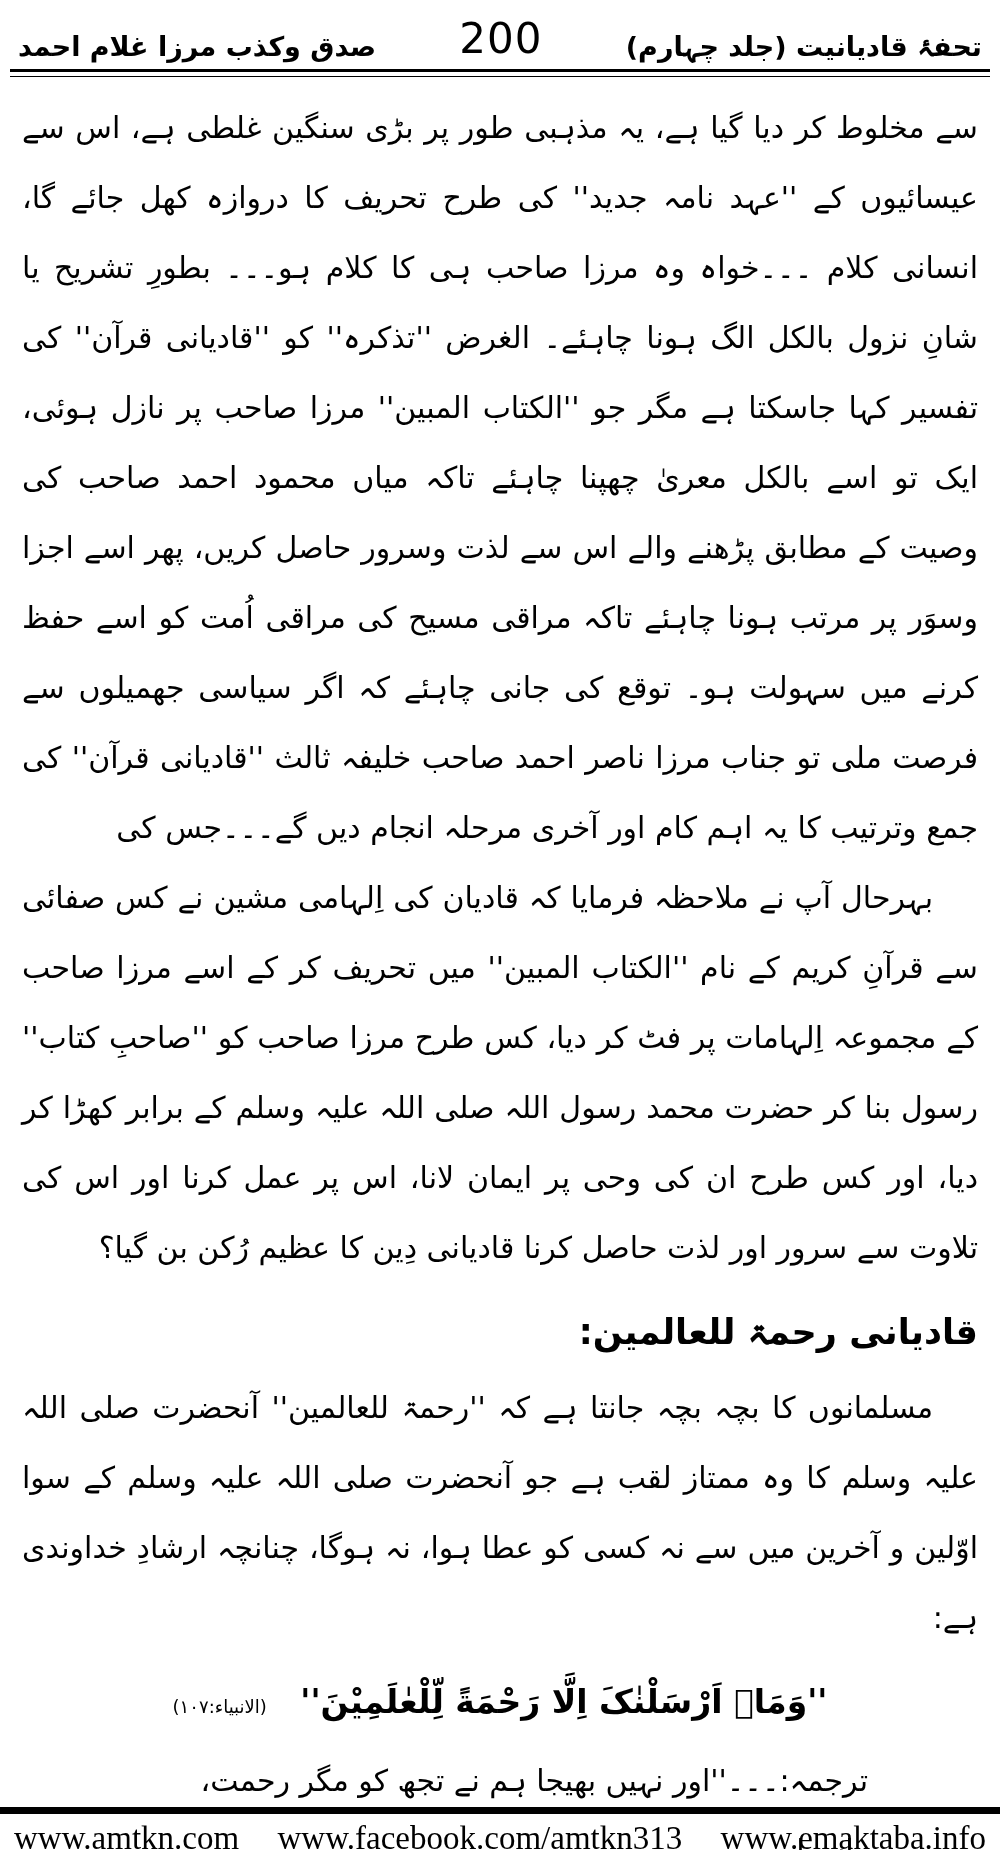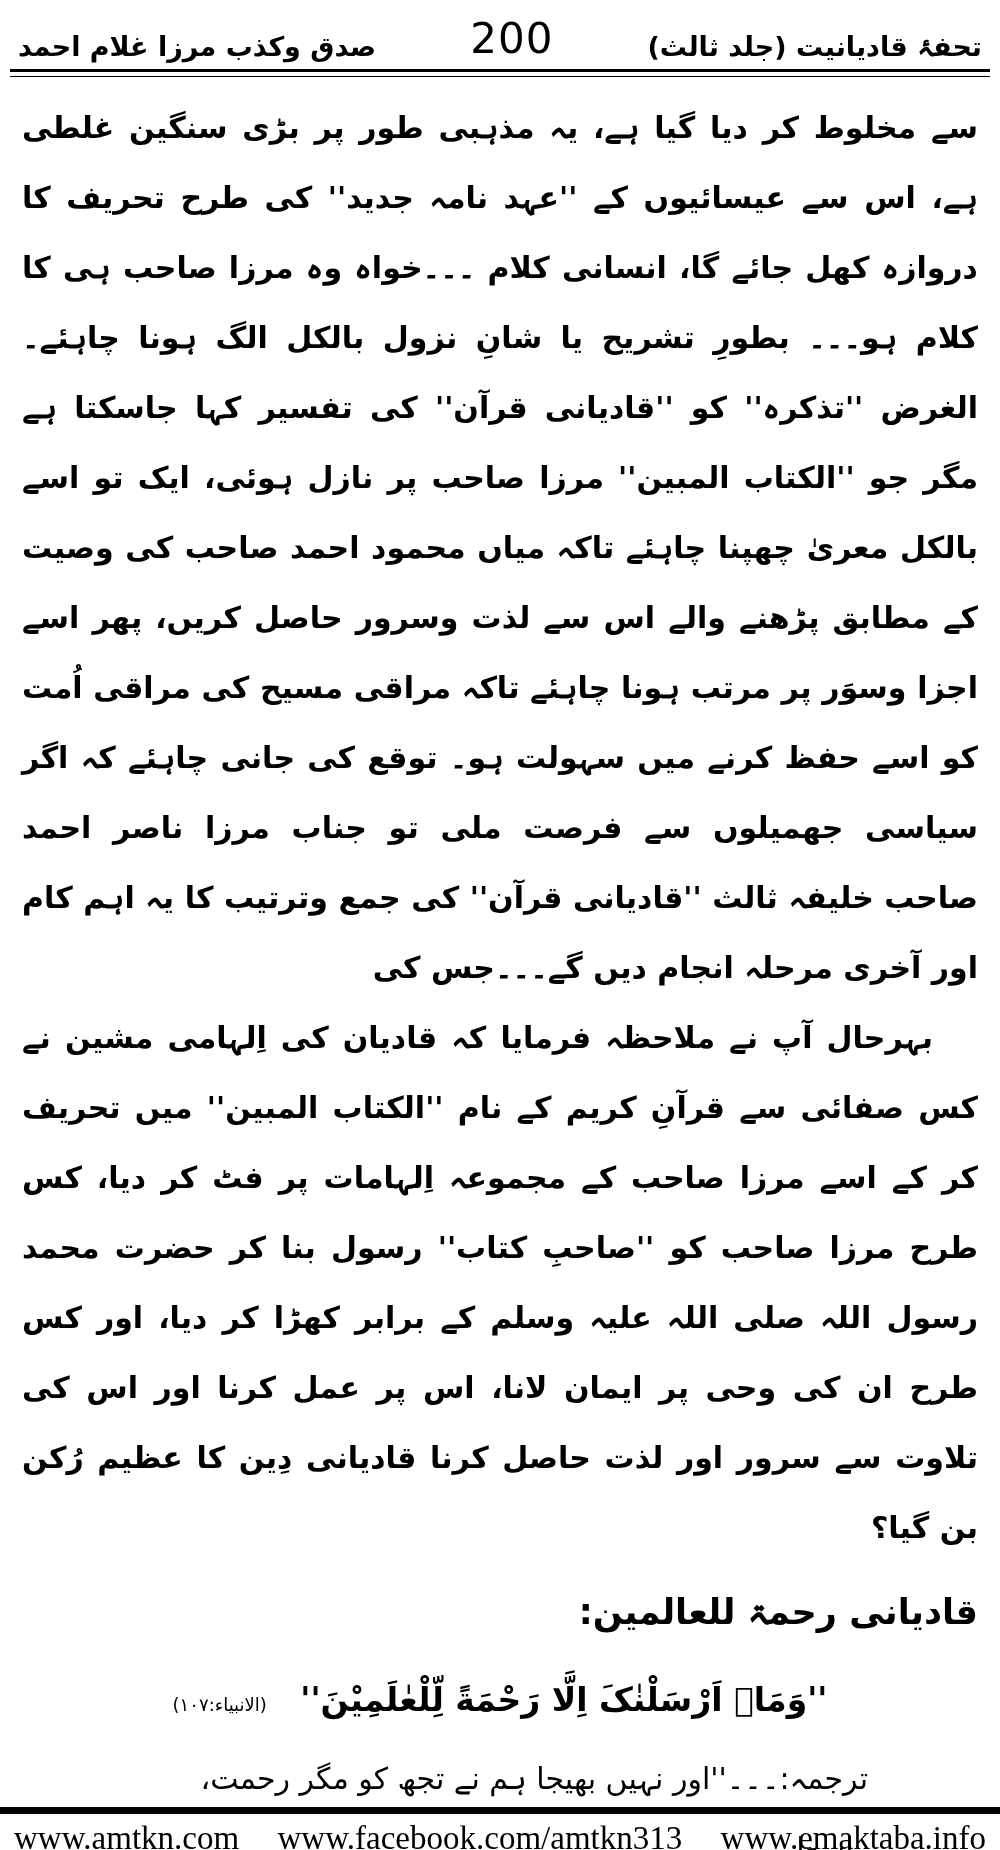--- a/index.html
+++ b/index.html
@@ -32,21 +32,21 @@
     border-bottom:1px solid #000;
   }
   
   .content {
     direction:rtl;
     padding:16px 22px 0 22px;
     font-size:30px;
     line-height:70px;
     text-align:justify;
   }
-  .para { margin:0;font-weight:bold; }
+  .para { margin:0; }
   .para.indent { text-indent:45px; }
   .center-line { text-align:center; margin:0; }
   .section-heading {
     font-weight:bold;
     font-size:35px;
     line-height:78px;
     text-align:right;
     margin:10px 0 2px 0;
   }
   .verse-row { text-align:center; margin:14px 0 4px 0; white-space:nowrap; }
@@ -66,35 +66,36 @@
     color:#000;
   }
   .footer-link { text-decoration:none; color:#000; }
 </style>
 </head>
 <body>
 
 <div class="page">
 
   <div class="header">
-    <div class="header-title">تحفۂ قادیانیت (جلد ثالث)</div>
+    <div class="header-title">تحفۂ قادیانیت (جلد چہارم)</div>
     <div class="page-number">200</div>
     <div class="header-title">صدق وکذب مرزا غلام احمد</div>
   </div>
   <div class="rule-double"></div>
 
   <div class="content">
 
     <p class="para">سے مخلوط کر دیا گیا ہے، یہ مذہبی طور پر بڑی سنگین غلطی ہے، اس سے عیسائیوں کے ''عہد نامہ جدید'' کی طرح تحریف کا دروازہ کھل جائے گا، انسانی کلام ۔۔۔خواہ وہ مرزا صاحب ہی کا کلام ہو۔۔۔ بطورِ تشریح یا شانِ نزول بالکل الگ ہونا چاہئے۔ الغرض ''تذکرہ'' کو ''قادیانی قرآن'' کی تفسیر کہا جاسکتا ہے مگر جو ''الکتاب المبین'' مرزا صاحب پر نازل ہوئی، ایک تو اسے بالکل معریٰ چھپنا چاہئے تاکہ میاں محمود احمد صاحب کی وصیت کے مطابق پڑھنے والے اس سے لذت وسرور حاصل کریں، پھر اسے اجزا وسوَر پر مرتب ہونا چاہئے تاکہ مراقی مسیح کی مراقی اُمت کو اسے حفظ کرنے میں سہولت ہو۔ توقع کی جانی چاہئے کہ اگر سیاسی جھمیلوں سے فرصت ملی تو جناب مرزا ناصر احمد صاحب خلیفہ ثالث ''قادیانی قرآن'' کی جمع وترتیب کا یہ اہم کام اور آخری مرحلہ انجام دیں گے۔۔۔جس کی</p>
 
 
     <p class="para indent">بہرحال آپ نے ملاحظہ فرمایا کہ قادیان کی اِلہامی مشین نے کس صفائی سے قرآنِ کریم کے نام ''الکتاب المبین'' میں تحریف کر کے اسے مرزا صاحب کے مجموعہ اِلہامات پر فٹ کر دیا، کس طرح مرزا صاحب کو ''صاحبِ کتاب'' رسول بنا کر حضرت محمد رسول اللہ صلی اللہ علیہ وسلم کے برابر کھڑا کر دیا، اور کس طرح ان کی وحی پر ایمان لانا، اس پر عمل کرنا اور اس کی تلاوت سے سرور اور لذت حاصل کرنا قادیانی دِین کا عظیم رُکن بن گیا؟</p>
 
     <h2 class="section-heading">قادیانی رحمۃ للعالمین:</h2>
 
+    <p class="para indent">مسلمانوں کا بچہ بچہ جانتا ہے کہ ''رحمۃ للعالمین'' آنحضرت صلی اللہ علیہ وسلم کا وہ ممتاز لقب ہے جو آنحضرت صلی اللہ علیہ وسلم کے سوا اوّلین و آخرین میں سے نہ کسی کو عطا ہوا، نہ ہوگا، چنانچہ ارشادِ خداوندی ہے:</p>
 
     <div class="verse-row">
       <span class="verse-text">''وَمَاۤ اَرْسَلْنٰکَ اِلَّا رَحْمَةً لِّلْعٰلَمِیْنَ''</span>
       <span class="verse-ref">(الانبیاء:۱۰۷)</span>
     </div>
 
     <div class="translation">
       <p class="trans-line1">ترجمہ:۔۔۔''اور نہیں بھیجا ہم نے تجھ کو مگر رحمت، واسطے</p>
 
     </div>

